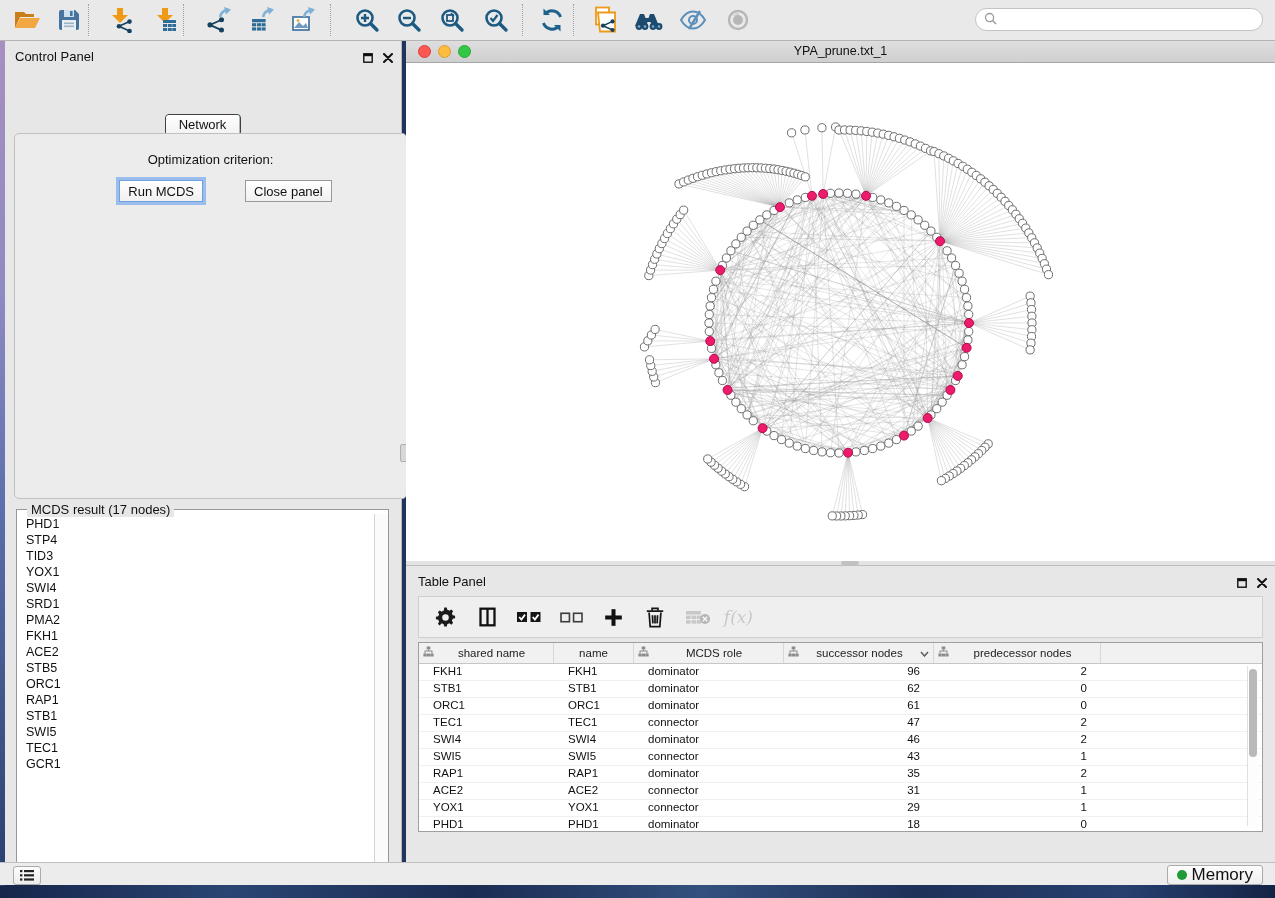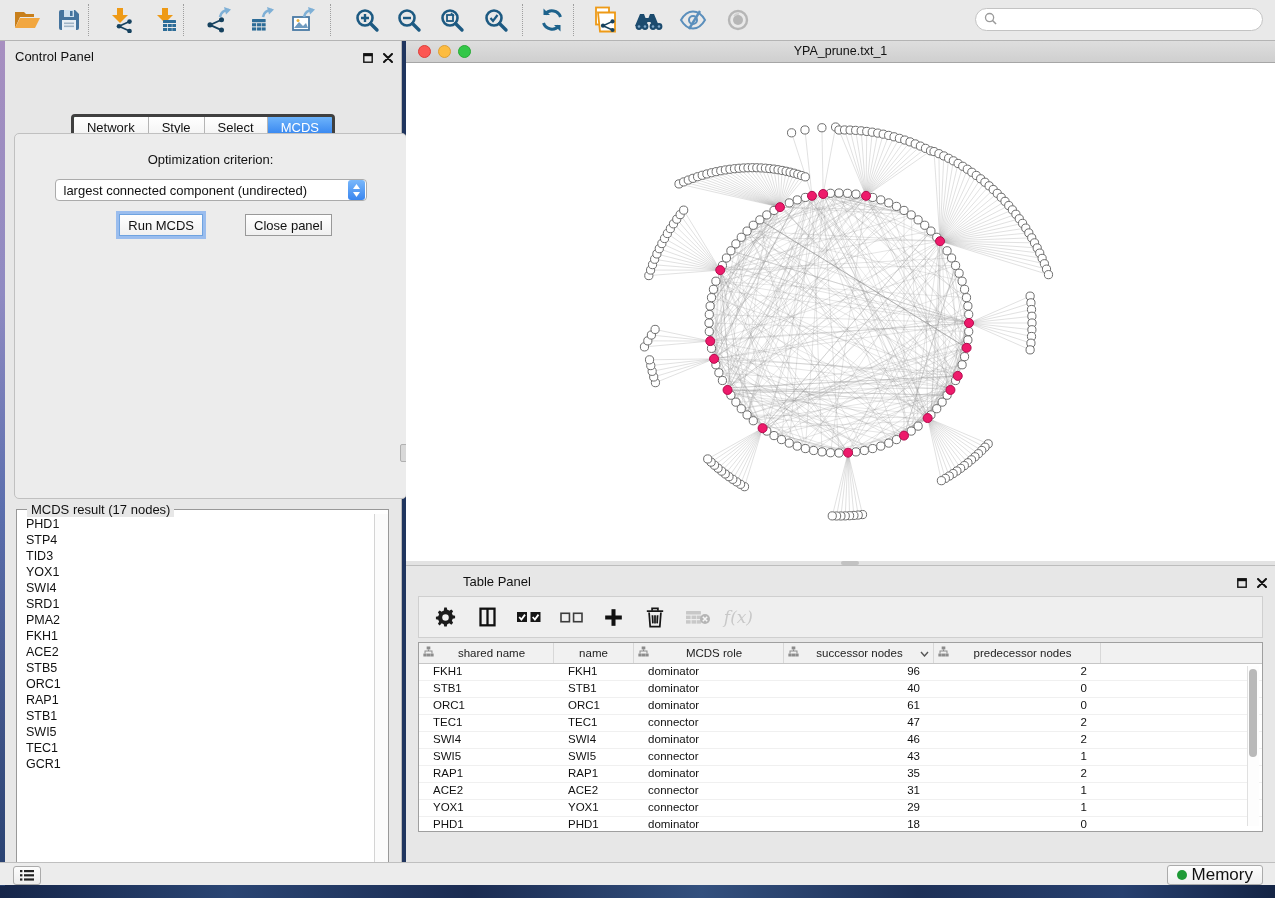--- a/index.html
+++ b/index.html
@@ -18,21 +18,21 @@
   .search-box{position:absolute;right:12px;top:8px;width:288px;height:23px;background:#fff;
     border:1px solid #c3c3c3;border-radius:12px;display:flex;align-items:center;padding:0 8px;box-sizing:border-box;}
   .search-box input{border:none;outline:none;flex:1;font-size:12px;background:transparent;margin-left:5px;font-family:"Liberation Sans",sans-serif;}
   
   .control-panel{position:absolute;left:5px;top:41px;width:397px;height:821px;background:#e7e7e7;
     border-right:1px solid #b9b9b9;box-sizing:border-box;}
   .panel-title-row{position:relative;height:26px;}
   .panel-title{position:absolute;left:10px;top:8px;font-size:13px;color:#111;}
   .win-btns{position:absolute;right:8px;top:8px;display:flex;gap:10px;align-items:center;}
   .tabs-row{position:absolute;left:0;top:73px;width:100%;display:flex;justify-content:center;}
-  .seg{display:flex;border:3px solid #404040;border-radius:4px;overflow:hidden;background:#22c55e;height:20px;}
+  .seg{display:flex;border:1px solid #404040;border-radius:4px;overflow:hidden;background:#22c55e;height:20px;flex-direction:column;}
   .seg .tab{padding:2px 13px;font-size:13px;color:#111;background:linear-gradient(#ffffff,#f2f2f2);
     border-right:1px solid #b5b5b5;display:flex;align-items:center;cursor:default;}
   .seg .tab:last-child{border-right:none;}
   .seg .tab.active{background:linear-gradient(#6db3fb,#2f80ee);color:#fff;border-right-color:#2f80ee;}
   .sub-panel{position:absolute;left:9px;top:92px;width:393px;height:366px;background:#ececec;
     border:1px solid #c0c0c0;border-radius:5px;box-sizing:border-box;}
   .opt-label{text-align:center;margin-top:18px;font-size:13px;color:#111;}
   .combo{margin:12px auto 0;width:312px;height:22px;background:#fff;border:1px solid #ababab;border-radius:4px;
     display:flex;align-items:center;box-sizing:border-box;position:relative;}
   .combo .combo-text{flex:1;font-size:13px;padding-left:8px;color:#111;white-space:nowrap;}
@@ -52,21 +52,21 @@
   .network-window{position:absolute;left:406px;top:41px;width:869px;height:520px;background:#fff;}
   .net-titlebar{height:21px;background:linear-gradient(#dedede,#cfcfcf);border-bottom:1px solid #a6a6a6;position:relative;}
   .traffic{position:absolute;top:4px;width:13px;height:13px;border-radius:50%;box-sizing:border-box;}
   .net-title{text-align:center;font-size:12.5px;line-height:21px;color:#111;}
   .net-canvas{position:relative;width:869px;height:498px;background:#fff;}
   
   .v-split-handle{position:absolute;left:400px;top:444px;width:7px;height:16px;background:#d8d8d8;border:1px solid #b0b0b0;border-radius:2px;}
   .h-split{position:absolute;left:406px;top:561px;width:869px;height:4px;background:#e3e3e3;}
   .h-split-handle{position:absolute;left:50%;top:0;width:18px;height:4px;background:#c2c2c2;border-radius:2px;}
   
-  .table-panel{position:absolute;left:406px;top:565px;width:869px;height:297px;background:#e7e7e7;box-sizing:border-box;border-top:1px solid #bdbdbd;padding-left:45px;}
+  .table-panel{position:absolute;left:406px;top:565px;width:869px;height:297px;background:#e7e7e7;box-sizing:border-box;border-top:1px solid #bdbdbd;}
   .tp-toolbar{position:absolute;left:12px;top:30px;width:845px;height:42px;background:#efefef;
     border:1px solid #cfcfcf;display:flex;align-items:center;padding-left:12px;box-sizing:border-box;gap:14px;}
   .tp-icon{width:28px;height:28px;display:flex;align-items:center;justify-content:center;}
   .tp-icon.disabled{opacity:.45;justify-content:flex-end;}
   .fx-label{font-family:"DejaVu Serif",serif;font-style:italic;font-size:17px;color:#9a9a9a;}
   .tbl-box{position:absolute;left:12px;top:76px;width:845px;height:190px;background:#fff;border:1px solid #9f9f9f;box-sizing:border-box;overflow:hidden;}
   .tbl-header{display:flex;height:20px;background:#f1f1f1;border-bottom:1px solid #c6c6c6;}
   .th{display:flex;align-items:center;font-size:11.5px;color:#222;border-right:1px solid #d8d8d8;box-sizing:border-box;padding:0 4px;}
   .th .th-label{flex:1;text-align:center;}
   .tbl-body{position:relative;}
@@ -275,31 +275,20 @@
       <div class="seg" id="cp-tabs">
         <div class="tab">Network</div>
         <div class="tab">Style</div>
         <div class="tab">Select</div>
         <div class="tab active">MCDS</div>
       </div>
     </div>
 
   <div class="sub-panel">
     <div class="opt-label">Optimization criterion:</div>
-    <div class="combo">
-      <span class="combo-text">largest connected component (undirected)</span>
-      <span class="stepper">
-        <svg width="9" height="6" viewBox="0 0 9 6">
-            <path d="M4.5 0L8 5H1z" fill="#fff"></path>
-          </svg>
-        <svg width="9" height="6" viewBox="0 0 9 6">
-            <path d="M4.5 6L1 1h7z" fill="#fff"></path>
-          </svg>
-      </span>
-    </div>
     <div class="btn-row">
       <button class="mac-btn focus-ring">Run MCDS</button>
       <button class="mac-btn">Close panel</button>
     </div>
   </div>
 
   <div class="mcds-box">
     <span class="mcds-legend">MCDS result (17 nodes)</span>
     <div class="mcds-list" id="mcds-list">
         <div class="mcds-item">PHD1</div>
@@ -1190,21 +1179,21 @@
           <div class="td" style="width: 135px;">FKH1</div>
           <div class="td" style="width: 80px;">FKH1</div>
           <div class="td" style="width: 150px;">dominator</div>
           <div class="td num" style="width: 150px;">96</div>
           <div class="td num" style="width: 167px;">2</div>
         </div>
         <div class="tr">
           <div class="td" style="width: 135px;">STB1</div>
           <div class="td" style="width: 80px;">STB1</div>
           <div class="td" style="width: 150px;">dominator</div>
-          <div class="td num" style="width: 150px;">40</div>
+          <div class="td num" style="width: 150px;">62</div>
           <div class="td num" style="width: 167px;">0</div>
         </div>
         <div class="tr">
           <div class="td" style="width: 135px;">ORC1</div>
           <div class="td" style="width: 80px;">ORC1</div>
           <div class="td" style="width: 150px;">dominator</div>
           <div class="td num" style="width: 150px;">61</div>
           <div class="td num" style="width: 167px;">0</div>
         </div>
         <div class="tr">

